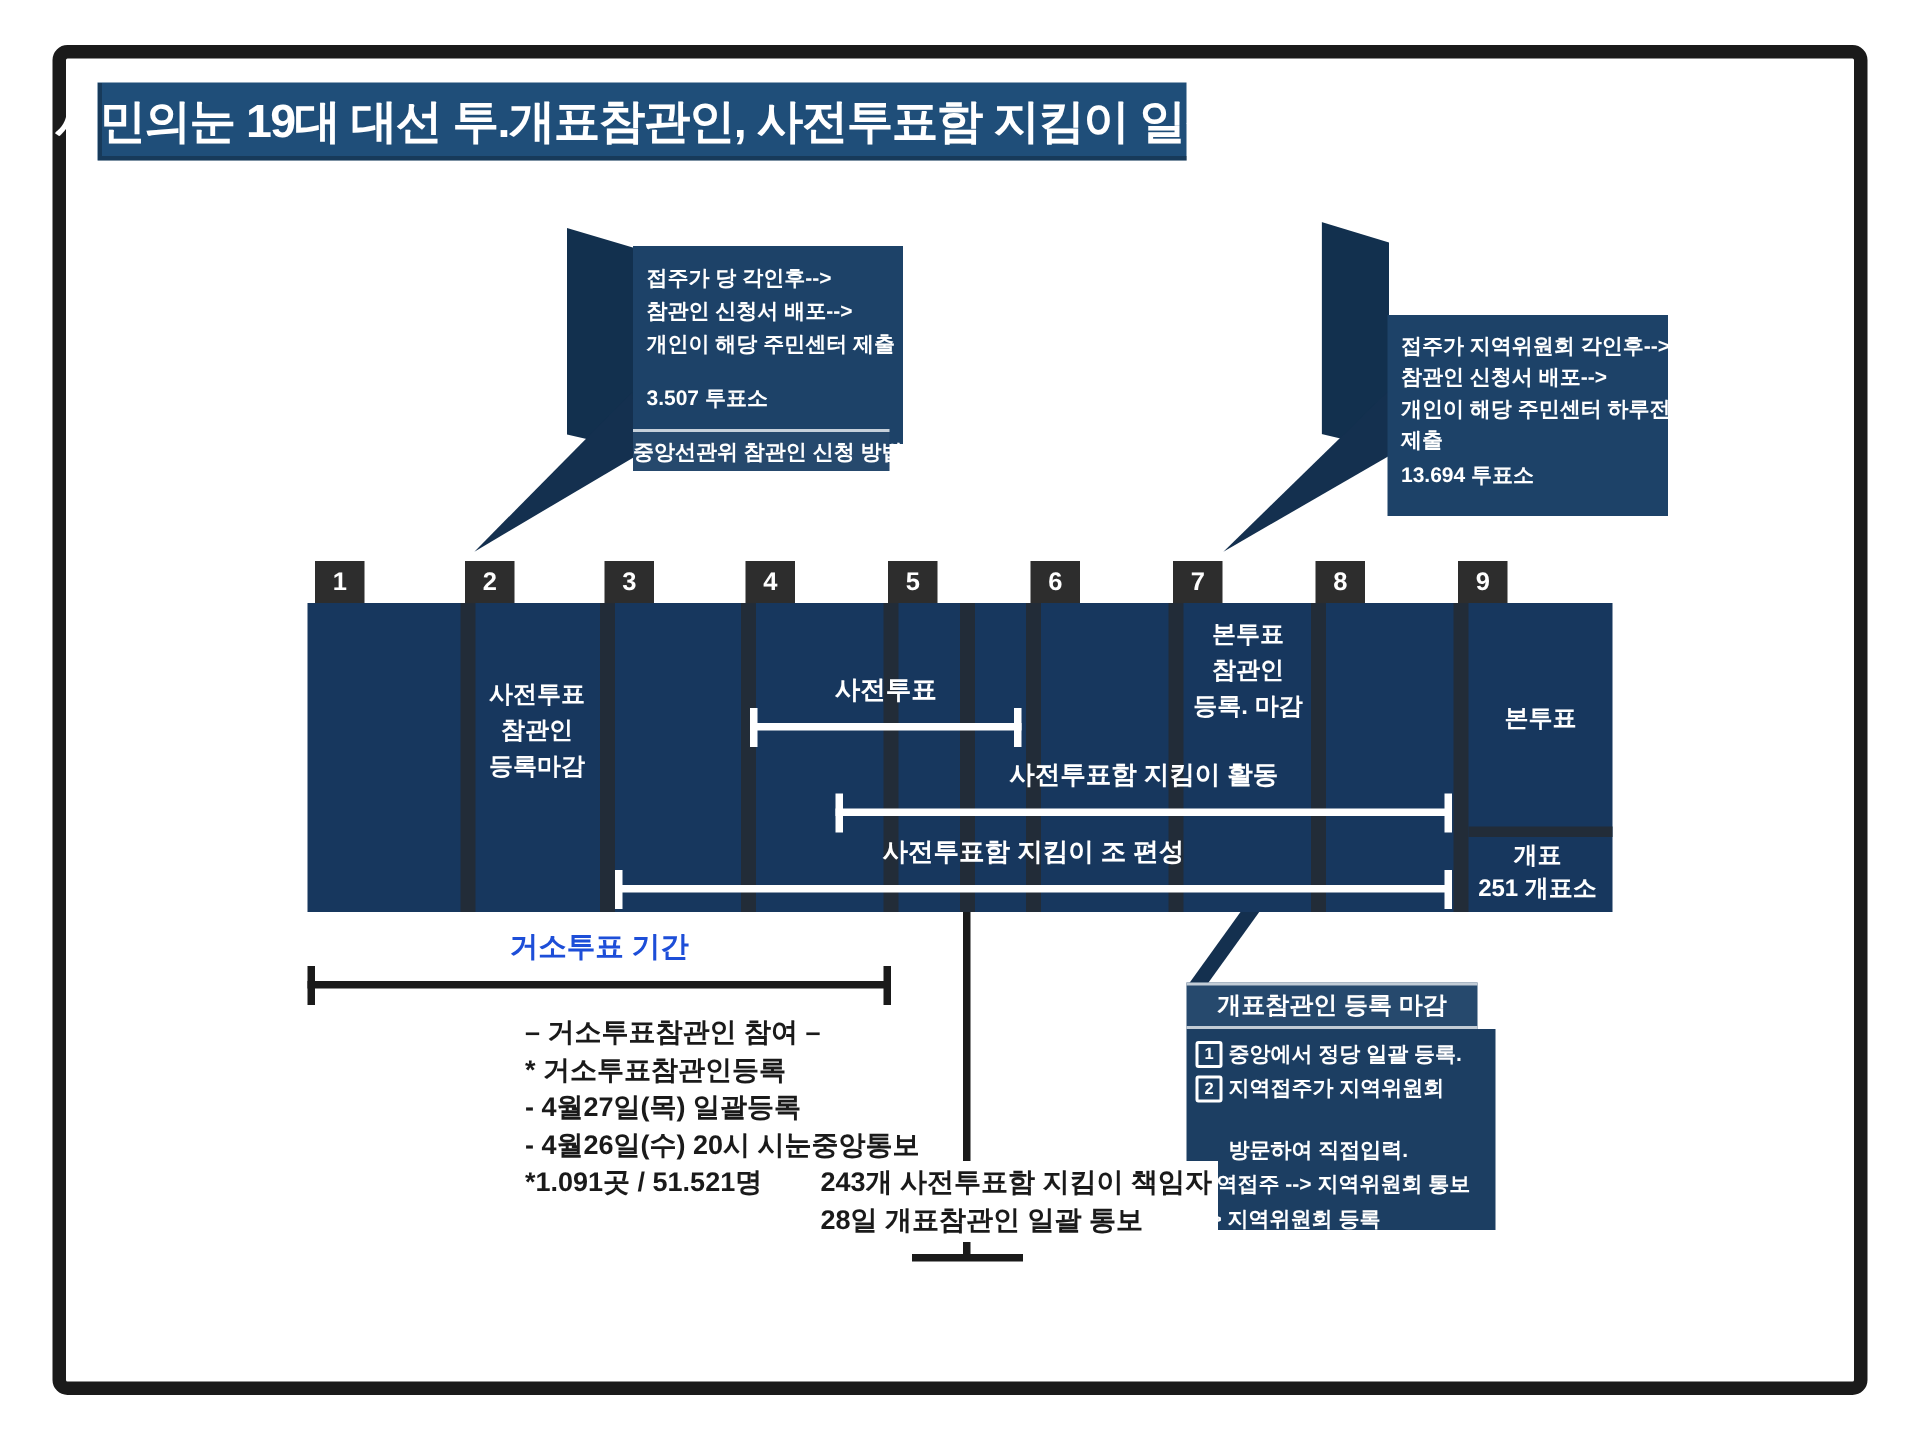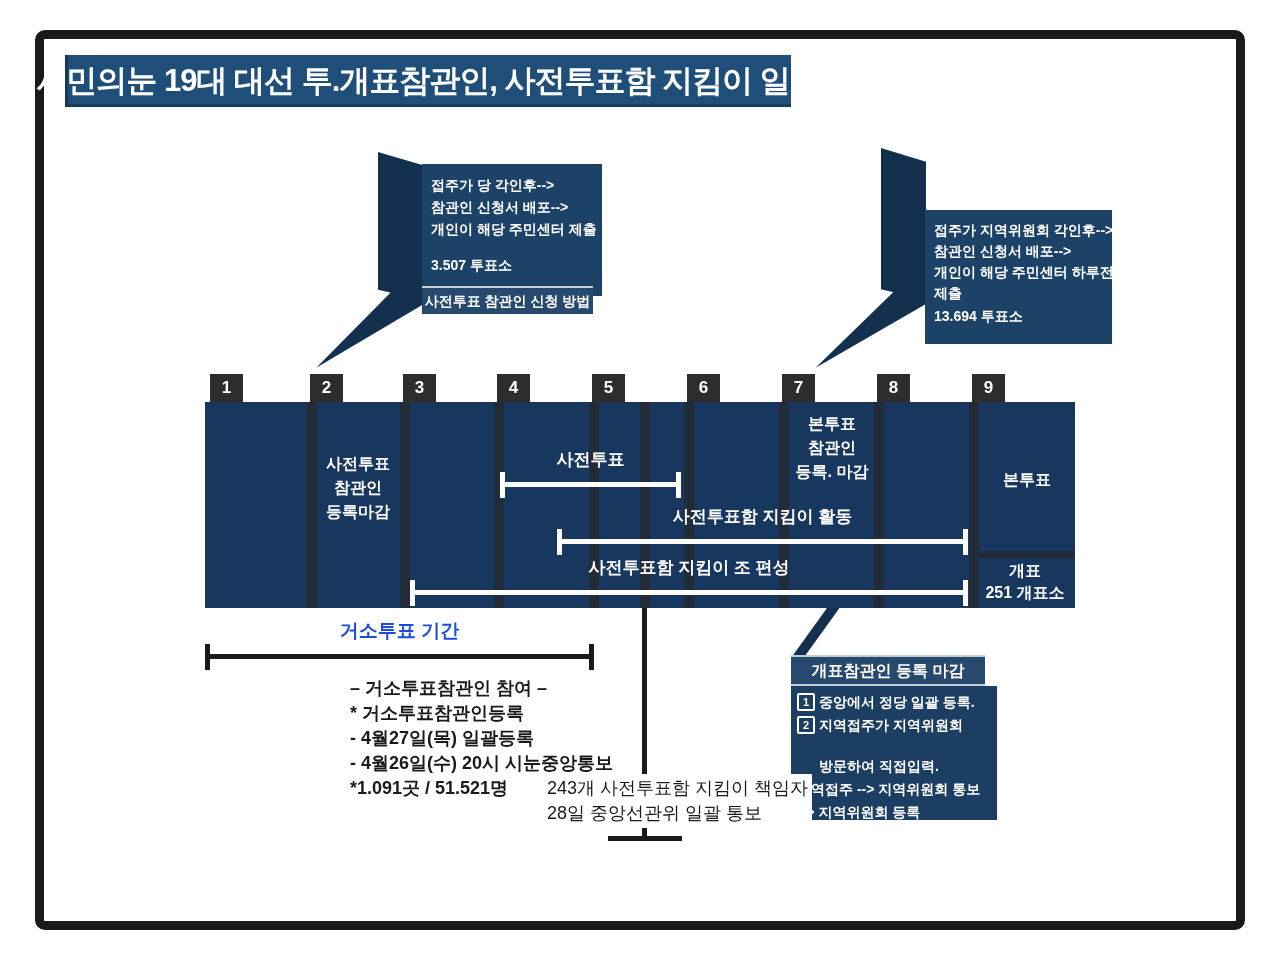--- a/index.html
+++ b/index.html
@@ -46,21 +46,21 @@
   .hbracket.dark .bar,.hbracket.dark .tick{background:#1a1a1a;}
   .blabel{position:absolute;color:#fff;font-weight:bold;font-size:17px;text-align:center;white-space:nowrap;}
   .blabel.dark{color:#1d4ed8;font-size:19px;}
   
   .home-notes{position:absolute;left:315px;top:676px;color:#1a1a1a;font-weight:bold;
               font-size:18px;line-height:25px;white-space:nowrap;margin-left:35px;}
   
   .vline{position:absolute;left:642px;top:608px;width:5px;height:228px;background:#1a1a1a;}
   .vline-t{position:absolute;left:608px;top:836px;width:74px;height:5px;background:#1a1a1a;}
   .keeper-note{position:absolute;left:543px;top:774px;background:#fff;padding:2px 4px;z-index:5;
-               color:#1a1a1a;font-weight:normal;font-size:18px;line-height:25px;white-space:nowrap;}
+               color:#1a1a1a;font-weight:bold;font-size:18px;line-height:25px;white-space:nowrap;}
   
   .cntr-hdr{position:absolute;left:791px;top:655px;width:194px;height:27px;background:#26496d;
             border-top:2px solid #c2ccd6;border-bottom:2px solid #c2ccd6;color:#fff;font-weight:bold;
             font-size:16px;line-height:27px;text-align:center;z-index:4;}
   .cntr-body{position:absolute;left:791px;top:686px;width:194px;height:124px;background:#1c3e62;
              padding:5px 6px;color:#fff;font-weight:bold;font-size:14px;line-height:23px;z-index:4;}
   .cline{white-space:nowrap;}
   .cline.indent{padding-left:22px;margin-top:18px;}
   .numbox{display:inline-block;width:14px;height:14px;line-height:14px;border:2px solid #fff;
           border-radius:2px;text-align:center;font-size:11px;margin-right:4px;vertical-align:1px;}
@@ -77,21 +77,21 @@
   </div>
 
   <div class="flap l"></div>
   <div class="tail l"></div>
   <div class="cobox l">
     <div class="ln">접주가 당 각인후--&gt;</div>
     <div class="ln">참관인 신청서 배포--&gt;</div>
     <div class="ln">개인이 해당 주민센터 제출</div>
     <div class="ln count">3.507 투표소</div>
   </div>
-  <div class="colabel l">사전투표 참관인 신청 방법</div>
+  <div class="colabel l">중앙선관위 참관인 신청 방법</div>
 
   <div class="flap r"></div>
   <div class="tail r"></div>
   <div class="cobox r">
     <div class="ln">접주가 지역위원회 각인후--&gt;</div>
     <div class="ln">참관인 신청서 배포--&gt;</div>
     <div class="ln">개인이 해당 주민센터 하루전</div>
     <div class="ln">제출</div>
     <div class="ln count">13.694 투표소</div>
   </div>
@@ -160,21 +160,21 @@
     <div>* 거소투표참관인등록</div>
     <div>- 4월27일(목) 일괄등록</div>
     <div>- 4월26일(수) 20시 시눈중앙통보</div>
     <div>*1.091곳 / 51.521명</div>
   </div>
 
   <div class="vline"></div>
   <div class="vline-t"></div>
   <div class="keeper-note">
     <div>243개 사전투표함 지킴이 책임자</div>
-    <div>28일 중앙선관위 일괄 통보</div>
+    <div>28일 개표참관인 일괄 통보</div>
   </div>
 
   <div class="tail b"></div>
   <div class="cntr-hdr">개표참관인 등록 마감</div>
   <div class="cntr-body">
     <div class="cline">
       <span class="numbox">1</span><span>중앙에서 정당 일괄 등록.</span>
     </div>
     <div class="cline">
       <span class="numbox">2</span><span>지역접주가 지역위원회</span>

